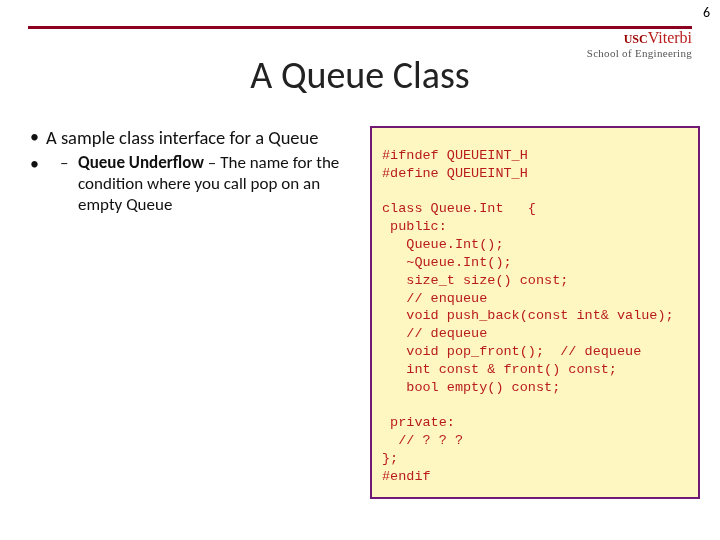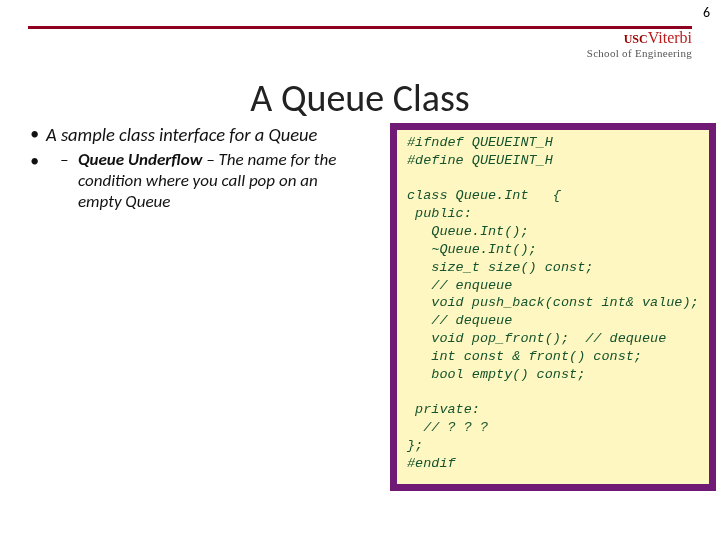--- a/index.html
+++ b/index.html
@@ -50,29 +50,28 @@
     font-family: Georgia, 'Times New Roman', serif;
     font-size: 11px;
     color: #555;
     margin-top: 2px;
     letter-spacing: 0.3px;
   }
   .title {
     text-align: center;
     font-size: 38px;
     color: #222;
-    margin-top: 75px;
+    margin-top: 52px;
     font-weight: 400;
   }
   .content {
     display: flex;
-    margin-top: 2px;
+    margin-top: 28px;
     padding: 0 20px 0 28px;
-    gap: 30px;
-    font-style: italic;
+    gap: 10px;
   }
   .left {
     flex: 0 0 332px;
     font-size: 18.5px;
     color: #111;
   }
   .bullets { list-style: none; }
   .bullets > li {
     position: relative;
     padding-left: 18px;
@@ -117,26 +116,26 @@
   .sub-sub > li::before {
     content: "•";
     position: absolute;
     left: 32px;
     top: 0;
     font-size: 13px;
   }
   .code-box {
     flex: 1;
     background: #fff7c2;
-    border: 7px solid #701a75;
-    padding: 4px 10px 12px 10px;
+    border: 2px solid #701a75;
+    padding: 19px 10px 12px 10px;
     font-family: "Courier New", monospace;
     font-size: 13.5px;
     line-height: 1.32;
-    color: #14532d;
+    color: #b91c1c;
     white-space: pre;
   }
 </style>
 </head>
 <body>
 
 <div class="page-number">6</div>
 
 <div class="top-rule"></div>
 

